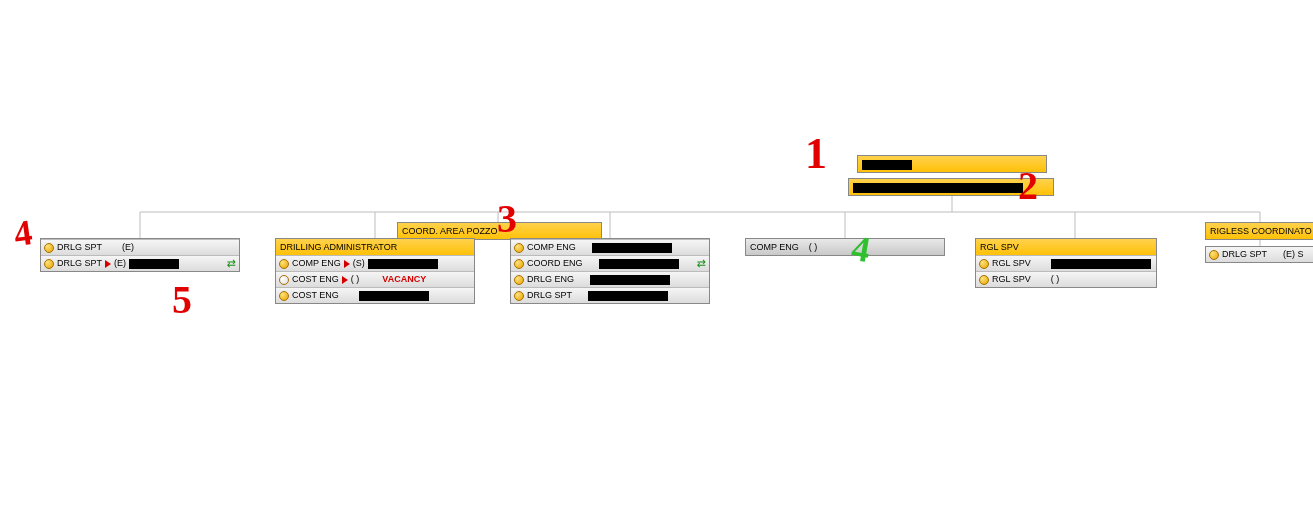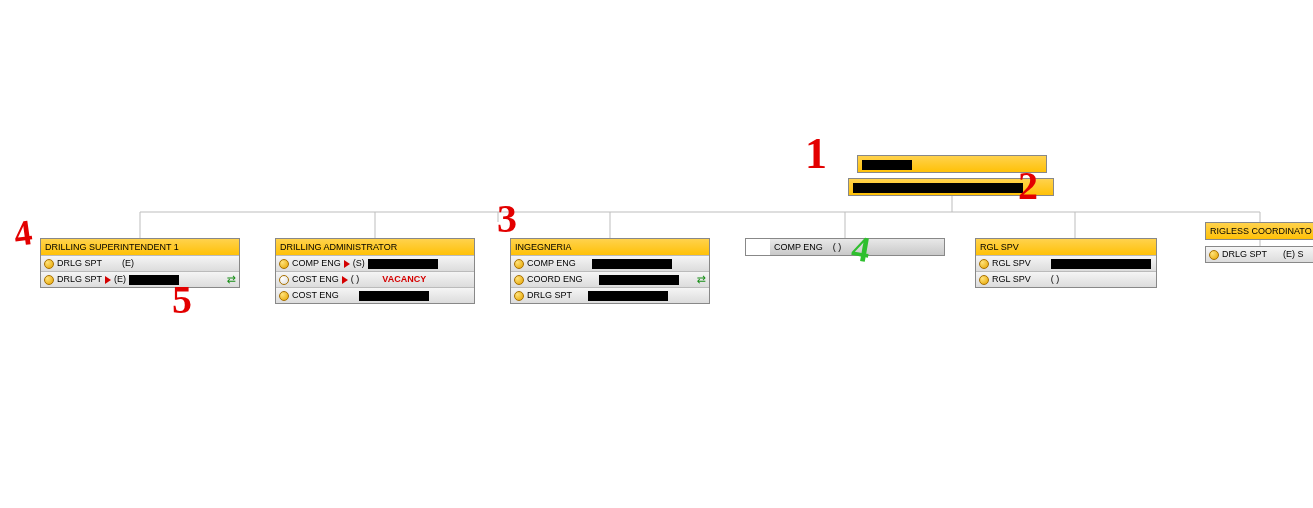--- a/index.html
+++ b/index.html
@@ -1,19 +1,19 @@
 <!DOCTYPE html>
 <html><head>
 <meta charset="utf-8">
 <style>
   html,body{margin:0;padding:0;font-family:Arial,Helvetica,sans-serif;font-size:10px;background:#fff;}
   .canvas{position:relative;width:1313px;height:508px;overflow:hidden;}
   .box{position:absolute;border:1px solid #888;box-sizing:border-box;}
   .hdr{background:linear-gradient(#ffd24d,#ffc107);height:16px;line-height:16px;padding:0 4px;font-size:9px;color:#000;white-space:nowrap;overflow:hidden;}
-  .hdr.gray{background:linear-gradient(#e8e8e8,#c9c9c9);margin-left:24px;}
+  .hdr.gray{background:linear-gradient(#e8e8e8,#c9c9c9);}
   .row{height:15px;line-height:15px;background:linear-gradient(#f5f5f5,#dcdcdc);border-top:1px solid #bbb;display:flex;align-items:center;padding:0 3px;font-size:9px;gap:3px;white-space:nowrap;}
   .bullet{width:8px;height:8px;border-radius:50%;background:radial-gradient(circle at 30% 30%,#ffe27a,#e6a500);border:1px solid #a87000;flex:none;}
   .bullet.hollow{background:radial-gradient(circle at 30% 30%,#fff,#ddd);border:1px solid #a87000;}
   .tri{width:0;height:0;border-top:4px solid transparent;border-bottom:4px solid transparent;border-left:6px solid #d40000;flex:none;}
   .paren{font-size:9px;}
   .blk{background:#000;height:10px;flex:none;} .blk.w50{width:50px;} .blk.w70{width:70px;}
   .blk.w80{width:80px;} .blk.w100{width:100px;} .blk.w170{width:170px;}
   .vac{color:#d40000;font-weight:bold;margin-left:20px;}
   .swap{font-size:11px;color:#1a8f1a;margin-left:auto;}
   .ann{position:absolute;font-family:'Comic Sans MS',cursive;font-weight:bold;pointer-events:none;}
@@ -44,27 +44,29 @@
   </g>
 </svg>
 
 <div class="box" style="left:857px;top:155px;width:190px;">
   <div class="hdr"><span class="blk w50" style="display:inline-block;vertical-align:middle;"></span></div>
 </div>
 <div class="box" style="left:848px;top:178px;width:206px;">
   <div class="hdr"><span class="blk w170" style="display:inline-block;vertical-align:middle;"></span></div>
 </div>
 
+<div class="box" style="left:397px;top:222px;width:205px;">
+  <div class="hdr">COORD. AREA POZZO</div>
+</div>
 
 <div class="box" style="left:1205px;top:222px;width:120px;">
   <div class="hdr">RIGLESS COORDINATO</div>
 </div>
 
 <div class="box" style="left:40px;top:238px;width:200px;">
-  <div class="hdr">DRILLING SUPERINTENDENT 1</div>
   <div class="row">
     <span class="bullet"></span>
     <span>DRLG SPT</span>
     <span style="width:14px;"></span>
     <span class="paren">(E)</span>
   </div>
   <div class="row">
     <span class="bullet"></span>
     <span>DRLG SPT</span>
     <span class="tri"></span>
@@ -92,33 +94,38 @@
   </div>
   <div class="row">
     <span class="bullet"></span>
     <span>COST ENG</span>
     <span style="width:14px;"></span>
     <span class="blk w70"></span>
   </div>
 </div>
 
 <div class="box" style="left:510px;top:238px;width:200px;">
-  <div class="hdr">INGEGNERIA</div>
   <div class="row">
     <span class="bullet"></span>
     <span>COMP ENG</span>
     <span style="width:10px;"></span>
     <span class="blk w80"></span>
   </div>
   <div class="row">
     <span class="bullet"></span>
     <span>COORD ENG</span>
     <span style="width:10px;"></span>
     <span class="blk w80"></span>
     <span class="swap">⇄</span>
+  </div>
+  <div class="row">
+    <span class="bullet"></span>
+    <span>DRLG ENG</span>
+    <span style="width:10px;"></span>
+    <span class="blk w80"></span>
   </div>
   <div class="row">
     <span class="bullet"></span>
     <span>DRLG SPT</span>
     <span style="width:10px;"></span>
     <span class="blk w80"></span>
   </div>
 </div>
 
 <div class="box" style="left:745px;top:238px;width:200px;">

